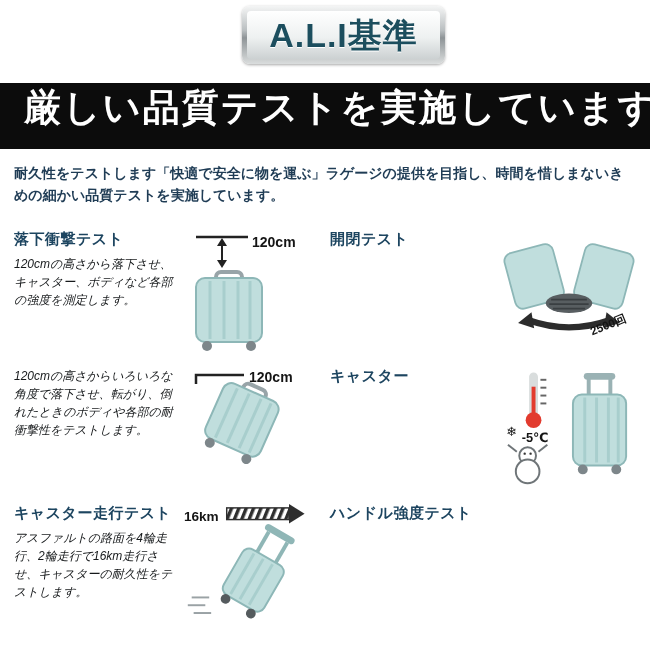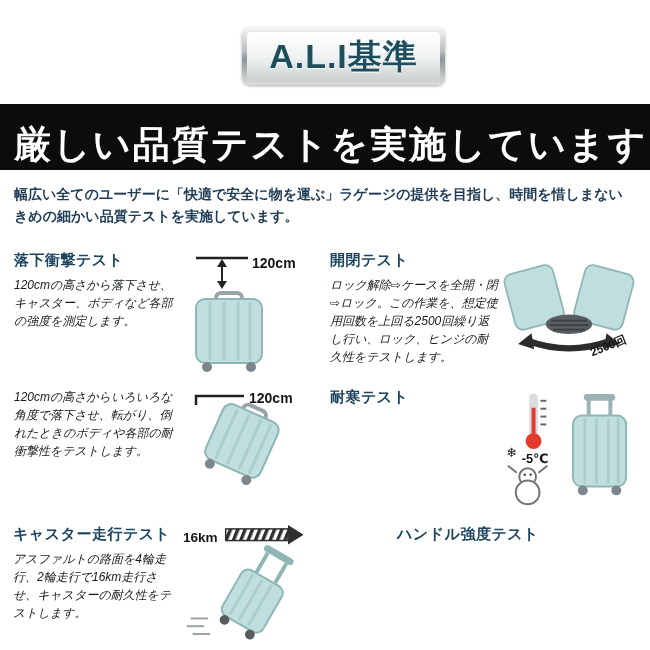--- a/index.html
+++ b/index.html
@@ -1,52 +1,52 @@
 <!DOCTYPE html>
 <html><head>
 <meta charset="utf-8">
 <style>
   html,body{margin:0;padding:0;background:#fff;}
   .page{
     width:650px;height:650px;position:relative;overflow:hidden;background:#fff;
     font-family:"Liberation Sans","DejaVu Sans",sans-serif;
   }
   
-  .logo-wrap{text-align:center;padding-top:27px;margin-left:37px;}
+  .logo-wrap{text-align:center;padding-top:6px;margin-left:37px;}
   .logo{
     display:inline-block;border-radius:8px;padding:5px;
     background:linear-gradient(180deg,#f4f5f5 0%,#b9bec0 42%,#8e9497 55%,#dadddd 100%);
     box-shadow:0 1px 3px rgba(0,0,0,.35);
   }
   .logo-inner{
     border-radius:4px;padding:1px 22px;
     background:linear-gradient(180deg,#ffffff 0%,#eef1f1 55%,#ccd1d2 100%);
   }
   .logo-text{
     font-size:34px;font-weight:900;color:#1c4e5e;letter-spacing:1px;line-height:46px;
     text-shadow:0 1px 0 #fff;
   }
   
   .banner{
     margin-top:19px;background:#0c0c0c;height:66px;
-    display:flex;align-items:flex-end;padding:0 14px;
+    display:flex;align-items:flex-start;padding:0 24px;
   }
   .banner-title{
     margin:0;color:#ffffff;font-size:37px;font-weight:900;letter-spacing:2px;white-space:nowrap;
   }
   
   .intro{
     margin:14px 14px 0;font-size:14px;line-height:1.55;color:#1f3c55;font-weight:bold;
   }
   
   .tests{
     margin-top:24px;padding:0 14px;
     display:grid;grid-template-columns:310px 1fr;column-gap:6px;row-gap:13px;
   }
-  .test{display:flex;min-height:122px;justify-content:center;}
+  .test{display:flex;min-height:122px;}
   .test-text{flex:0 0 166px;width:166px;padding-right:4px;box-sizing:border-box;}
   .col2 .test-text{flex:0 0 172px;width:172px;}
   .test-title{margin:0 0 6px;font-size:15px;font-weight:800;color:#1d4560;letter-spacing:.5px;}
   .test-desc{margin:0;font-size:12px;line-height:1.5;color:#16191b;font-style:italic;}
   .test-illo{flex:1;display:flex;align-items:flex-start;justify-content:center;}
   .illo{display:block;}
   .illo text{font-weight:700;fill:#151515;}
 </style>
 </head>
 <body>
@@ -58,21 +58,21 @@
       <div class="logo-inner">
         <span class="logo-text">A.L.I基準</span>
       </div>
     </div>
   </div>
 
   <div class="banner">
     <h1 class="banner-title">厳しい品質テストを実施しています</h1>
   </div>
 
-  <p class="intro">幅広い全てのユーザーに「快適で安全に物を運ぶ」ラゲージの提供を目指し、時間を惜しまないきめの細かい品質テストを実施しています。</p>
+  <p class="intro">耐久性をテストします「快適で安全に物を運ぶ」ラゲージの提供を目指し、時間を惜しまないきめの細かい品質テストを実施しています。</p>
 
   <div class="tests">
 
     <section class="test col1">
       <div class="test-text">
         <h2 class="test-title">落下衝撃テスト</h2>
         <p class="test-desc">120cmの高さから落下させ、キャスター、ボディなど各部の強度を測定します。</p>
       </div>
       <div class="test-illo">
         <svg class="illo" width="144" height="124" viewBox="0 0 144 124">
@@ -93,21 +93,20 @@
             <circle cx="27" cy="116" r="5" fill="#7d868a"></circle>
             <circle cx="71" cy="116" r="5" fill="#7d868a"></circle>
           </g>
         </svg>
       </div>
     </section>
 
     <section class="test col2">
       <div class="test-text">
         <h2 class="test-title">開閉テスト</h2>
-        <p class="test-desc">ロック解除⇨ケースを全開・閉⇨ロック。この作業を、想定使用回数を上回る2500回繰り返し行い、ロック、ヒンジの耐久性をテストします。</p>
       </div>
       <div class="test-illo">
         <svg class="illo" width="134" viewBox="0 0 150 124">
           <g>
             <rect x="8" y="20" width="56" height="64" rx="9" transform="rotate(-15 36 52)" fill="#c0dedd" stroke="#8db7b7" stroke-width="2"></rect>
             <rect x="86" y="20" width="56" height="64" rx="9" transform="rotate(15 114 52)" fill="#c0dedd" stroke="#8db7b7" stroke-width="2"></rect>
             <ellipse cx="75" cy="82" rx="26" ry="11" fill="#585e61"></ellipse>
             <line x1="55" y1="78" x2="95" y2="78" stroke="#3a3f42" stroke-width="2"></line>
             <line x1="53" y1="83" x2="97" y2="83" stroke="#3a3f42" stroke-width="2"></line>
             <line x1="57" y1="88" x2="93" y2="88" stroke="#3a3f42" stroke-width="2"></line>
@@ -139,21 +138,21 @@
             <line x1="74" y1="37" x2="74" y2="91" stroke="#a8cecd" stroke-width="3"></line>
             <circle cx="34" cy="98" r="5" fill="#7d868a"></circle>
             <circle cx="74" cy="98" r="5" fill="#7d868a"></circle>
           </g>
         </svg>
       </div>
     </section>
 
     <section class="test col2">
       <div class="test-text">
-        <h2 class="test-title">耐寒テスト</h2>
+        <h2 class="test-title">キャスター</h2>
       </div>
       <div class="test-illo">
         <svg class="illo" width="130" viewBox="0 0 132 124">
           <g>
             <line x1="30" y1="10" x2="30" y2="46" stroke="#d9dddd" stroke-width="9" stroke-linecap="round"></line>
             <line x1="30" y1="20" x2="30" y2="47" stroke="#e23b2e" stroke-width="4"></line>
             <circle cx="30" cy="54" r="8" fill="#e23b2e"></circle>
             <line x1="37" y1="13" x2="43" y2="13" stroke="#666" stroke-width="2"></line>
             <line x1="37" y1="21" x2="43" y2="21" stroke="#666" stroke-width="2"></line>
             <line x1="37" y1="29" x2="43" y2="29" stroke="#666" stroke-width="2"></line>

